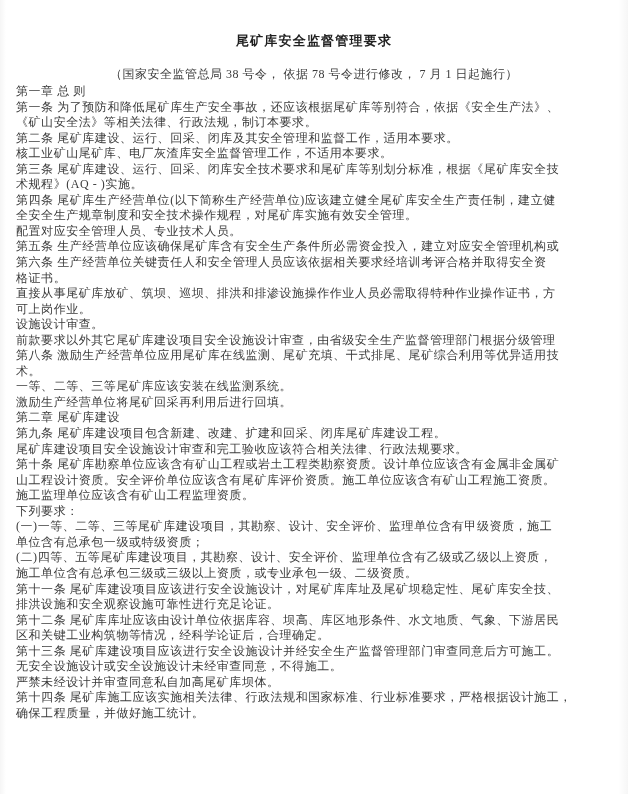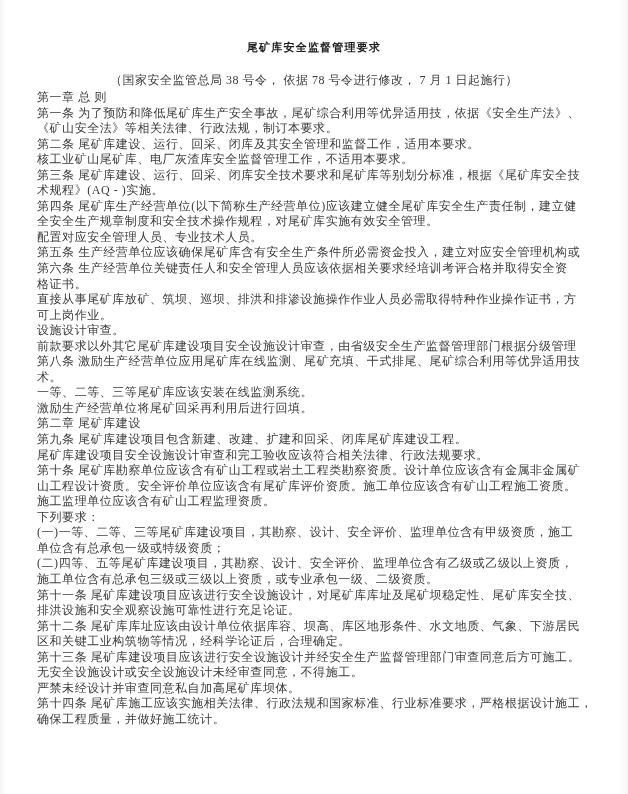--- a/index.html
+++ b/index.html
@@ -28,59 +28,59 @@
   }
   .page::after {
     content: "";
     position: absolute;
     right: 0; top: 0; bottom: 0;
     width: 10px;
     background: linear-gradient(to left, rgba(0,0,0,0.035), rgba(0,0,0,0));
     pointer-events: none;
   }
   .doc-title {
-    margin: 12px;
+    margin: 6px;
     padding-top: 26px;
     text-align: center;
-    font-size: 11px;
+    font-size: 13px;
     line-height: 18px;
     font-weight: bold;
     letter-spacing: 1.2px;
     color: #1f1f1f;
   }
   .doc-subtitle {
     margin-top: 17px;
     text-align: center;
     font-size: 12px;
     line-height: 15px;
     letter-spacing: 0.5px;
     white-space: nowrap;
     color: #3b3b3b;
   }
   .doc-body {
     margin-top: 2px;
-    padding: 0 36px 0 37px;
+    padding: 0 36px 0 16px;
   }
   .doc-line {
     font-size: 12px;
     line-height: 15.55px;
     letter-spacing: 0.55px;
     white-space: nowrap;
     color: #3b3b3b;
   }
 </style>
 </head>
 <body>
 
 <div class="page">
   <h1 class="doc-title">尾矿库安全监督管理要求</h1>
   <div class="doc-subtitle">（国家安全监管总局 38 号令， 依据 78 号令进行修改， 7 月 1 日起施行）</div>
   <div class="doc-body">
       <div class="doc-line">第一章 总 则</div>
-      <div class="doc-line">第一条 为了预防和降低尾矿库生产安全事故，尾矿综合利用等优异适用技，依据《安全生产法》、</div>
+      <div class="doc-line">第一条 为了预防和降低尾矿库生产安全事故，还应该根据尾矿库等别符合，依据《安全生产法》、</div>
       <div class="doc-line">《矿山安全法》等相关法律、行政法规，制订本要求。</div>
       <div class="doc-line">第二条 尾矿库建设、运行、回采、闭库及其安全管理和监督工作，适用本要求。</div>
       <div class="doc-line">核工业矿山尾矿库、电厂灰渣库安全监督管理工作，不适用本要求。</div>
       <div class="doc-line">第三条 尾矿库建设、运行、回采、闭库安全技术要求和尾矿库等别划分标准，根据《尾矿库安全技</div>
       <div class="doc-line">术规程》(AQ - )实施。</div>
       <div class="doc-line">第四条 尾矿库生产经营单位(以下简称生产经营单位)应该建立健全尾矿库安全生产责任制，建立健</div>
       <div class="doc-line">全安全生产规章制度和安全技术操作规程，对尾矿库实施有效安全管理。</div>
       <div class="doc-line">配置对应安全管理人员、专业技术人员。</div>
       <div class="doc-line">第五条 生产经营单位应该确保尾矿库含有安全生产条件所必需资金投入，建立对应安全管理机构或</div>
       <div class="doc-line">第六条 生产经营单位关键责任人和安全管理人员应该依据相关要求经培训考评合格并取得安全资</div>

